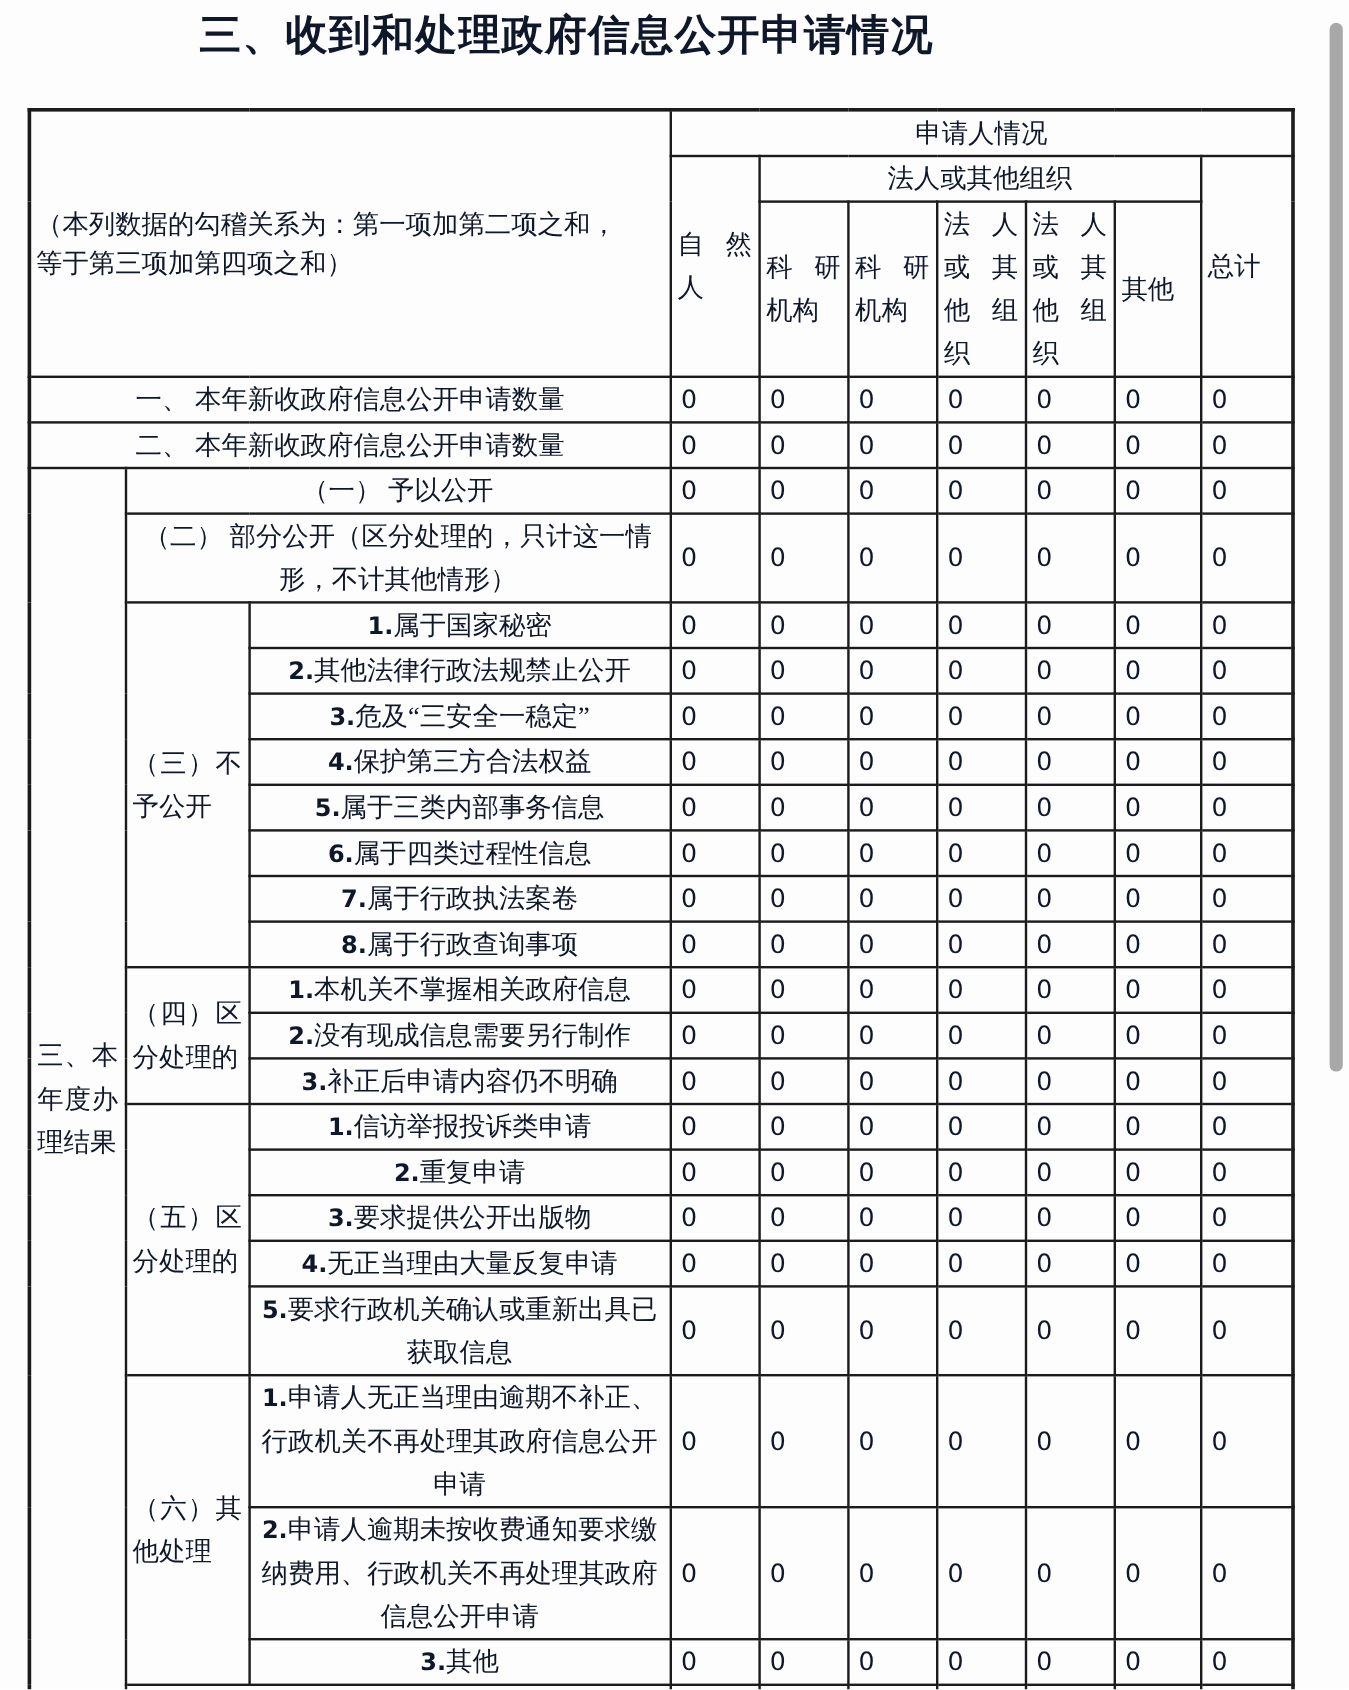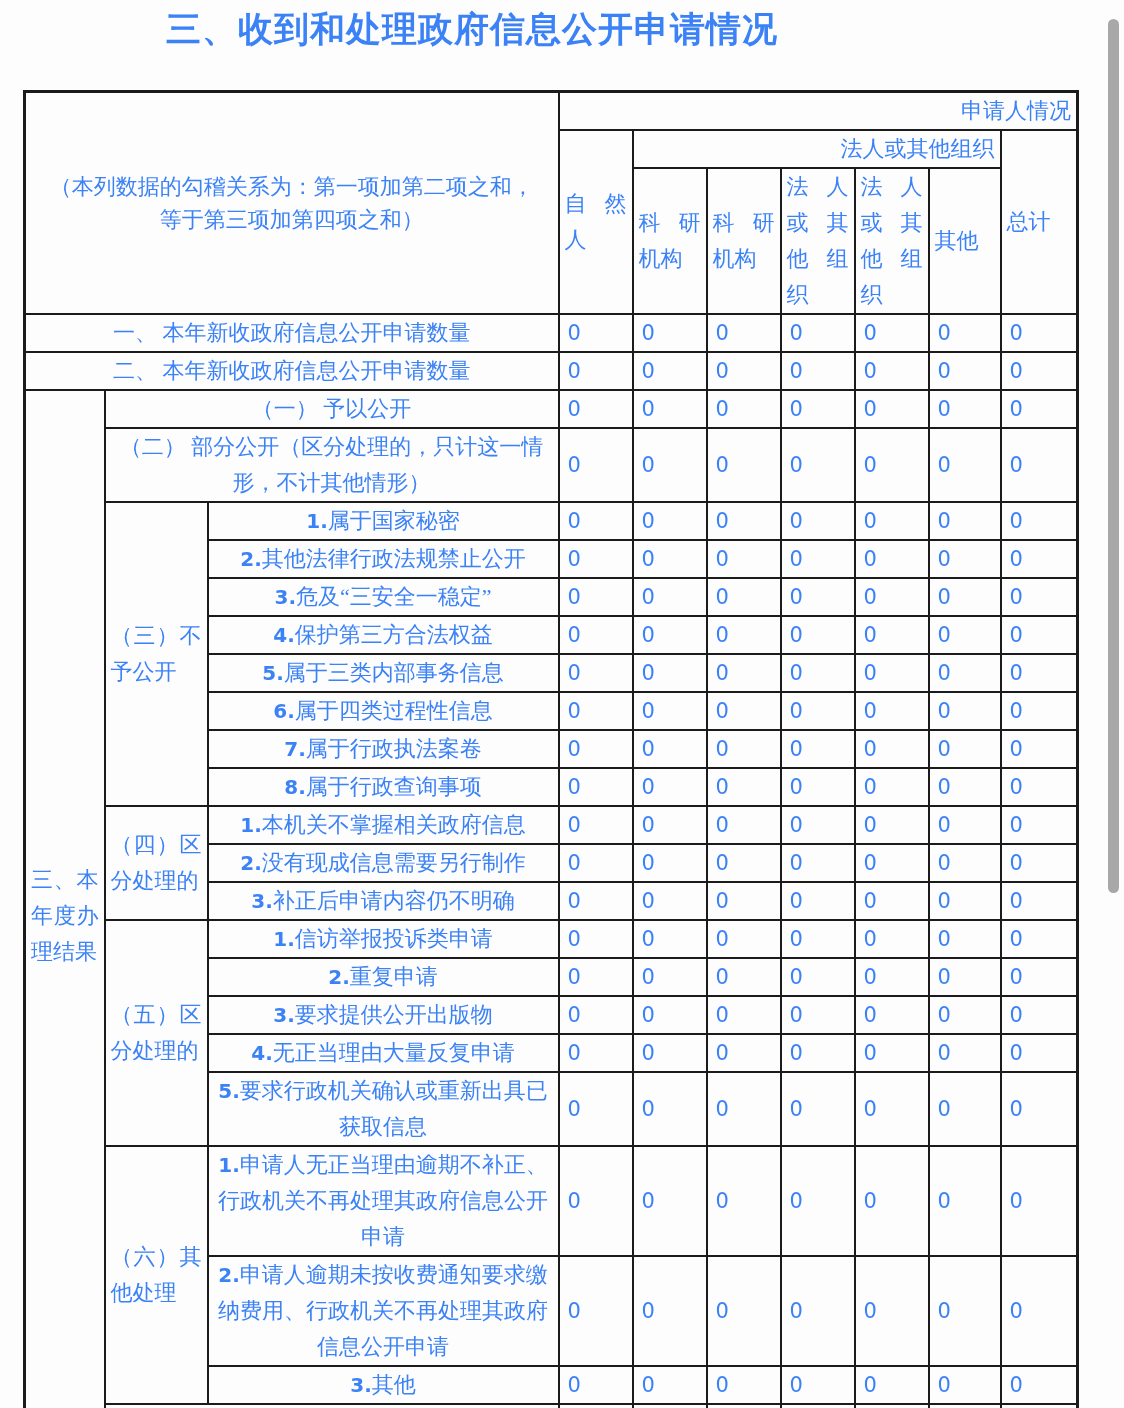--- a/index.html
+++ b/index.html
@@ -2,21 +2,21 @@
 <html><head>
 <meta charset="utf-8">
 <style>
   html,body{margin:0;padding:0;background:#ffffff;}
   #page{
     position:relative;
     width:1124px;height:1408px;
     background:#fdfdfd;
     overflow:hidden;
     font-family:"Liberation Serif","DejaVu Serif",serif;
-    color:#3b82f6;
+    color:#0f172a;
   }
   #title{
     position:absolute;left:166px;top:6px;
     font-family:"Liberation Sans","DejaVu Sans",sans-serif;
     font-size:35px;font-weight:700;letter-spacing:1px;
     white-space:nowrap;
   }
   #tablewrap{position:absolute;left:23px;top:90px;}
   table{
     border-collapse:collapse;table-layout:fixed;
@@ -27,23 +27,22 @@
     border:2px solid #1b1b1b;
     padding:0 5px;
     vertical-align:middle;
     overflow:hidden;
   }
   table{border:3px solid #1b1b1b;}
   td.note{
     line-height:33px;
     white-space:pre-line;
     padding:0 4px;
-    text-align:center;
-  }
-  td.hdr{text-align:right;}
+  }
+  td.hdr{text-align:center;}
   td.just{
     text-align:justify;
     text-justify:inter-character;
   }
   td.colA,td.colB{
     text-align:justify;
     text-justify:inter-character;
   }
   td.lbl{text-align:center;}
   td.val{

